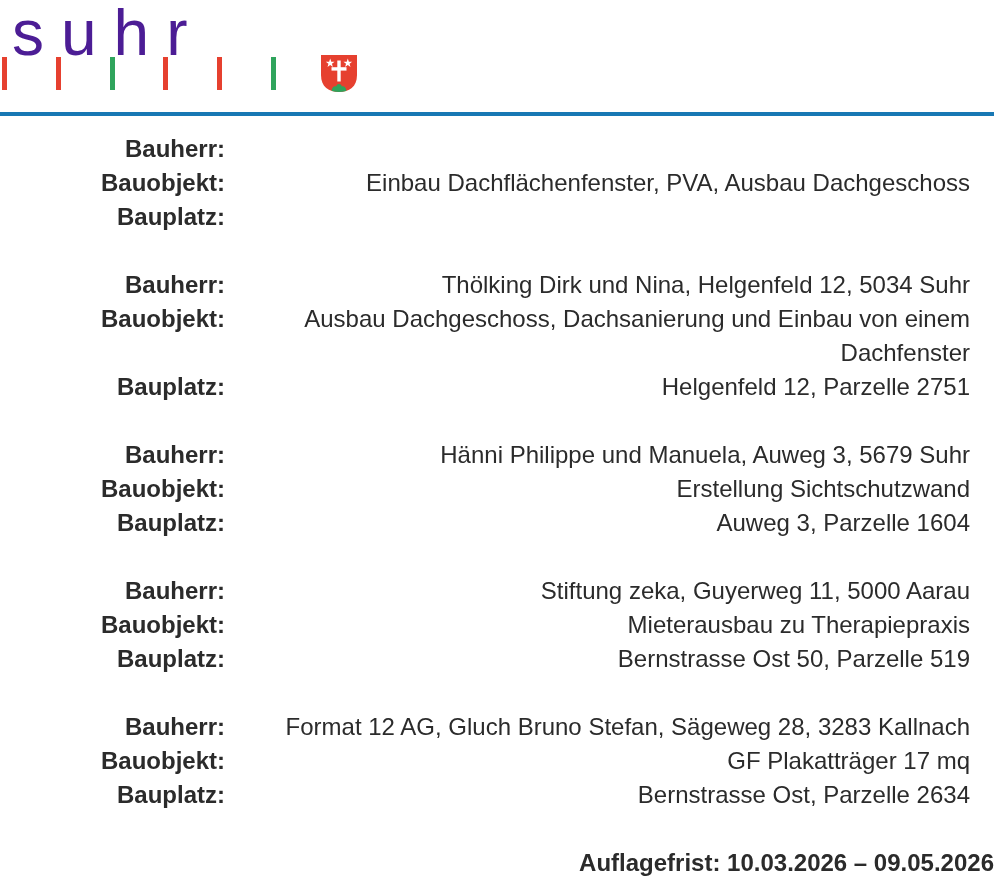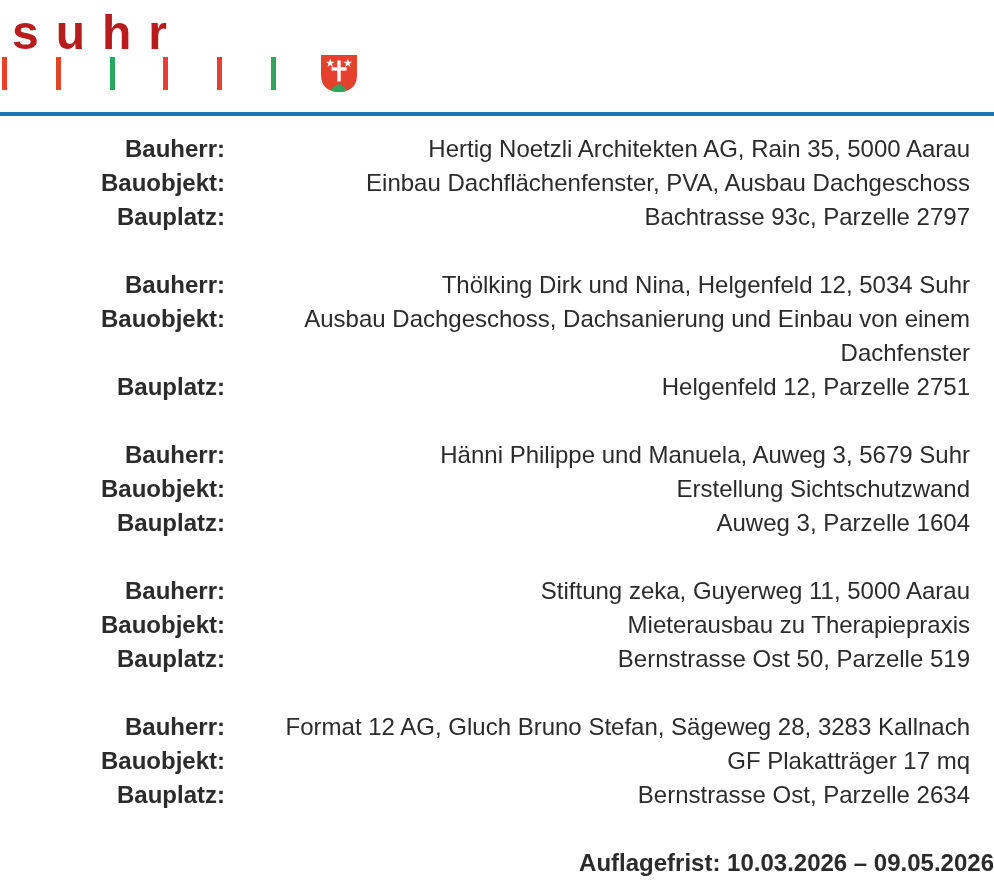--- a/index.html
+++ b/index.html
@@ -9,22 +9,22 @@
     height: 892px;
     background: #ffffff;
     overflow: hidden;
     font-family: "Liberation Sans", sans-serif;
     color: #2b2b2b;
   }
   
   .header { position: absolute; top: 0; left: 0; width: 994px; height: 116px; }
   .wordmark {
     position: absolute; left: 12px; top: 1px;
-    font-size: 48px; line-height: 64px; letter-spacing: 17px;
-    font-weight: 700; color: #b91c1c; white-space: nowrap;
+    font-size: 64px; line-height: 64px; letter-spacing: 17px;
+    font-weight: 400; color: #4c1d95; white-space: nowrap;
   }
   .tick { position: absolute; top: 57px; width: 5px; height: 33px; background: #e6402f; }
   .t1 { left: 2px; }  .t2 { left: 56px; } .t3 { left: 110px; }
   .t4 { left: 163px; } .t5 { left: 217px; } .t6 { left: 271px; }
   .crest { position: absolute; left: 321px; top: 55px; width: 36px; height: 37px; }
   .rule { position: absolute; left: 0; top: 112px; width: 994px; height: 4px; background: #1878b4; }
   
   .content {
     position: absolute; left: 0; top: 116px; width: 992px;
     padding: 16px 0 0 2px;
@@ -70,29 +70,27 @@
     </svg>
 
     <div class="rule" style="background: rgb(24, 120, 180);"></div>
   </div>
 
   <div class="content">
 
     <section class="entry">
       <div class="row">
         <div class="label">Bauherr:</div>
-        <div class="value">Hertig Noetzli Architekten AG, Rain 35, 5000 Aarau</div>
       </div>
       <div class="row">
         <div class="label">Bauobjekt:</div>
         <div class="value">Einbau Dachflächenfenster, PVA, Ausbau Dachgeschoss</div>
       </div>
       <div class="row">
         <div class="label">Bauplatz:</div>
-        <div class="value">Bachtrasse 93c, Parzelle 2797</div>
       </div>
     </section>
 
     <section class="entry">
       <div class="row">
         <div class="label">Bauherr:</div>
         <div class="value">Thölking Dirk und Nina, Helgenfeld 12, 5034 Suhr</div>
       </div>
       <div class="row">
         <div class="label">Bauobjekt:</div>

